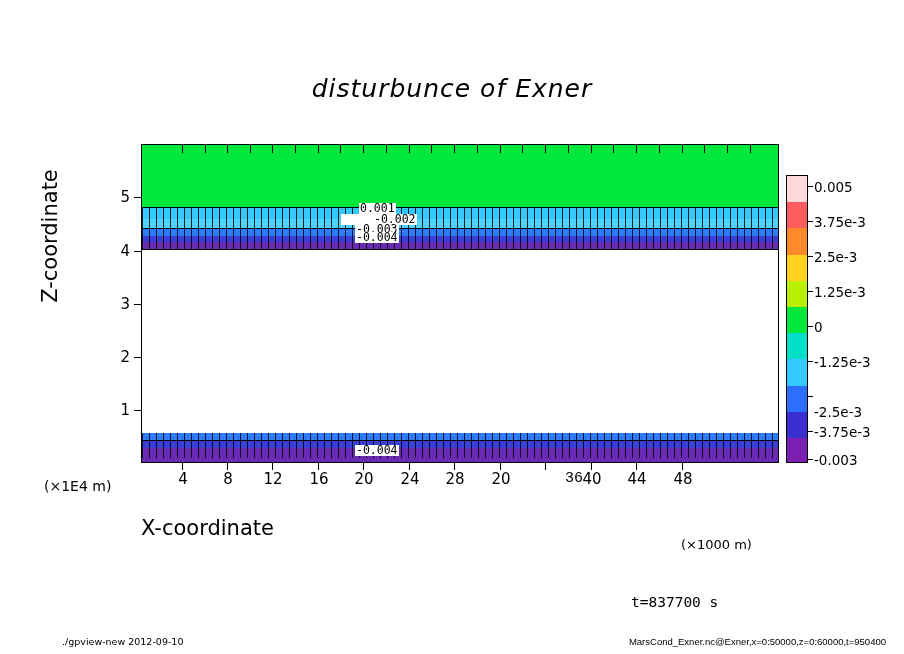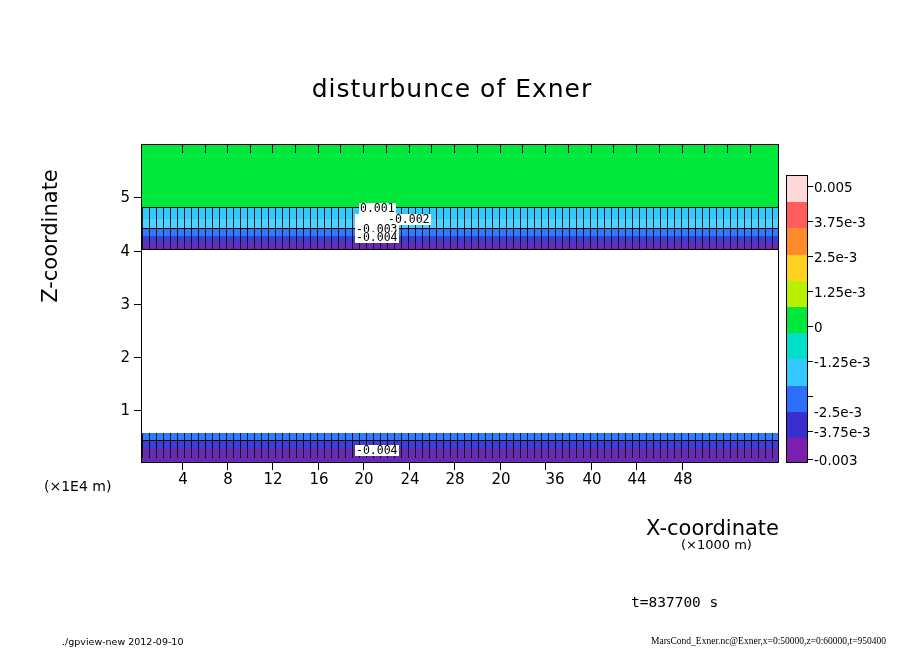--- a/index.html
+++ b/index.html
@@ -22,20 +22,21 @@
   .abs { position: absolute; }
 
   
   #title {
     left: 0; right: 0;
     top: 74px;
     text-align: center;
     font-size: 25px;
     letter-spacing: 1px;
     font-family: "DejaVu Sans", sans-serif;
+    font-style: italic;
   }
 
   
   #plot-frame {
     left: 141px;
     top: 144px;
     width: 638px;
     height: 319px;
     border: 1.3px solid #000000;
     box-sizing: border-box;
@@ -100,21 +101,21 @@
     font-family: "DejaVu Sans", sans-serif;
   }
 
   
   .toptick { width: 1.2px; height: 8px; background: #000000; position: absolute; }
 
   
   #xlabel {
     left: 141px; width: 638px;
     top: 516px;
-    text-align: right;
+    text-align: left;
     font-size: 21px;
   }
   #ylabel {
     left: -60px;
     top: 224px;
     width: 220px;
     text-align: center;
     font-size: 21px;
     transform: rotate(-90deg);
     transform-origin: center center;
@@ -177,21 +178,21 @@
     top: 636px;
     font-size: 9.5px;
     font-family: "DejaVu Sans", sans-serif;
     margin-left: 36px;
   }
   #footer-right {
     right: 18px;
     top: 636px;
     font-size: 9.5px;
     text-align: right;
-    font-family: Liberation Serif, serif;
+    font-family: Liberation Sans, sans-serif;
   }
 </style>
 </head>
 <body>
 
 <div id="root">
 
   <div class="abs" id="title">disturbunce of Exner</div>
 
   <div class="abs" id="plot-frame">
@@ -223,21 +224,21 @@
     <div class="hatch" style="top:288px; height:7px;"></div>
 
     <div class="band" style="top:295px; height:8px; background:#3a3fd6;"></div>
     <div class="hatch" style="top:295px; height:8px;"></div>
     <div class="contourline" style="top:295px;"></div>
 
     <div class="band" style="top:303px; height:16px; background:#6a2bb4;"></div>
     <div class="hatch" style="top:303px; height:10px;"></div>
 
     <div class="clabel" style="left:217px; top:58px;">0.001</div>
-    <div class="clabel" style="left:213px; top:69px;padding-left:33px;">-0.002</div>
+    <div class="clabel" style="left:199px; top:69px;padding-left:33px;">-0.002</div>
     <div class="clabel" style="left:213px; top:79px;">-0.003</div>
     <div class="clabel" style="left:213px; top:87px;">-0.004</div>
 
     <div class="clabel" style="left:213px; top:300px;">-0.004</div>
   </div>
 
   <div class="tick xtick abs" style="left:182px; top:463px;"></div>
   <div class="tick xtick abs" style="left:227px; top:463px;"></div>
   <div class="tick xtick abs" style="left:272px; top:463px;"></div>
   <div class="tick xtick abs" style="left:318px; top:463px;"></div>
@@ -251,21 +252,21 @@
   <div class="tick xtick abs" style="left:682px; top:463px;"></div>
 
   <div class="xticklabel abs" style="left:183px; top:470px;">4</div>
   <div class="xticklabel abs" style="left:228px; top:470px;">8</div>
   <div class="xticklabel abs" style="left:273px; top:470px;">12</div>
   <div class="xticklabel abs" style="left:319px; top:470px;">16</div>
   <div class="xticklabel abs" style="left:364px; top:470px;">20</div>
   <div class="xticklabel abs" style="left:410px; top:470px;">24</div>
   <div class="xticklabel abs" style="left:455px; top:470px;">28</div>
   <div class="xticklabel abs" style="left:501px; top:470px;">20</div>
-  <div class="xticklabel abs" style="left:555px; top:470px;">36</div>
+  <div class="xticklabel abs" style="left:574px; top:470px;font-family:Liberation Mono, monospace;">36</div>
   <div class="xticklabel abs" style="left:592px; top:470px;">40</div>
   <div class="xticklabel abs" style="left:637px; top:470px;">44</div>
   <div class="xticklabel abs" style="left:683px; top:470px;">48</div>
 
   <div class="tick ytick abs" style="left:134px; top:410px;"></div>
   <div class="tick ytick abs" style="left:134px; top:357px;"></div>
   <div class="tick ytick abs" style="left:134px; top:304px;"></div>
   <div class="tick ytick abs" style="left:134px; top:251px;"></div>
   <div class="tick ytick abs" style="left:134px; top:197px;"></div>
 

